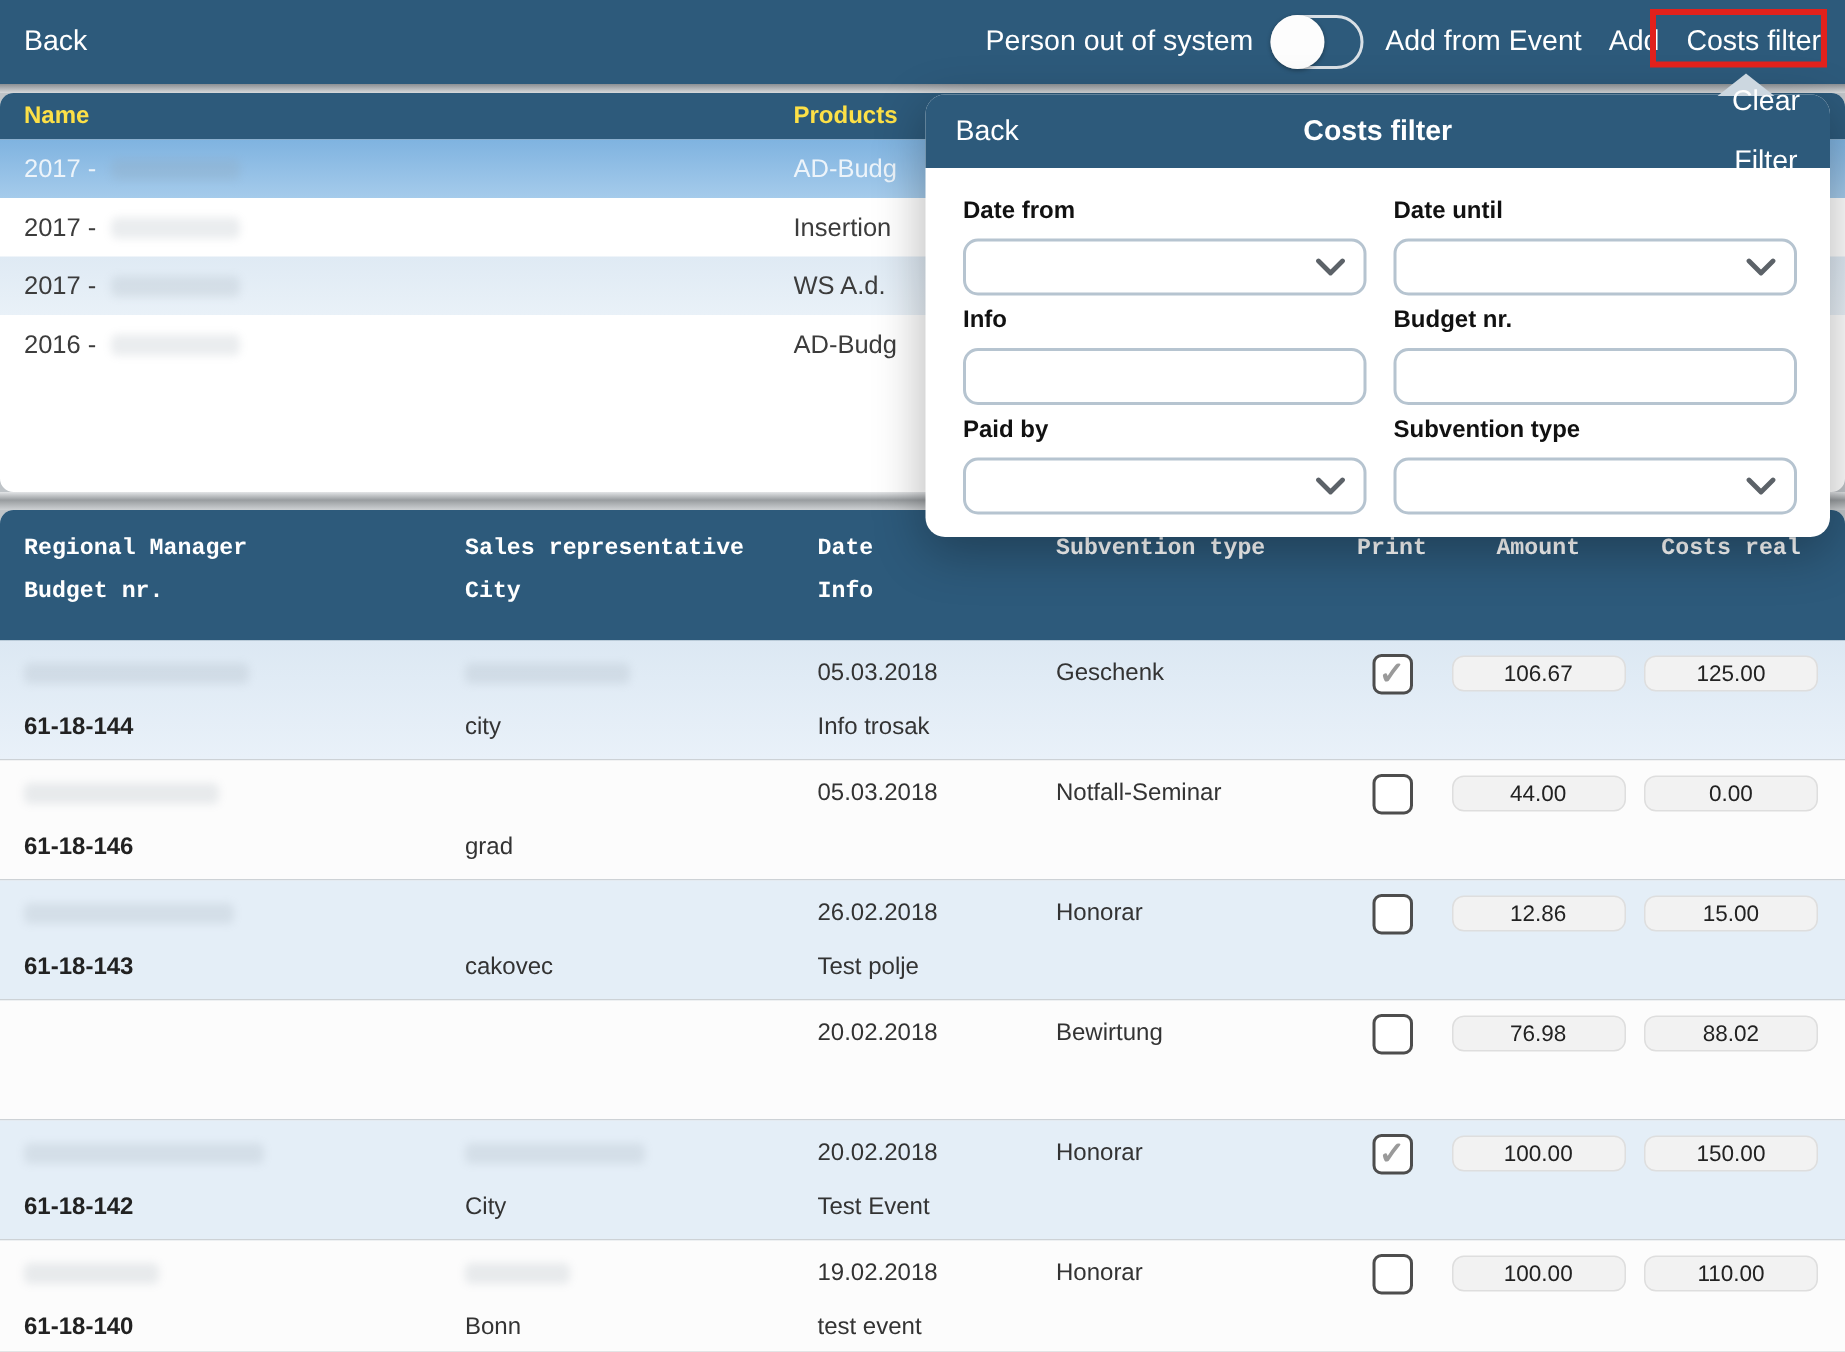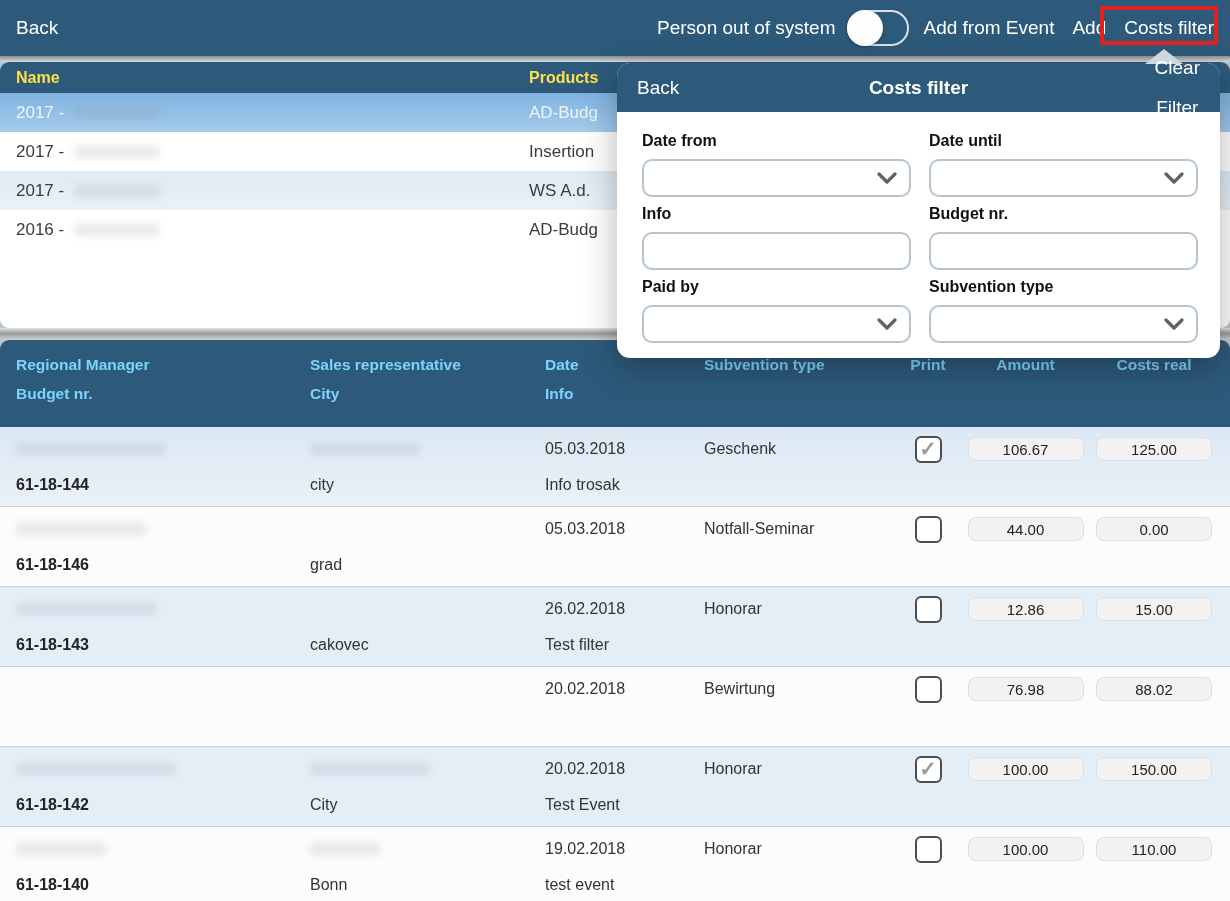--- a/index.html
+++ b/index.html
@@ -37,22 +37,22 @@
   .t1row.alt { background:linear-gradient(#dfeaf4,#e9f1f8); }
   .c-name { padding-left:16px; width:529px; flex:0 0 auto; white-space:nowrap; }
   .c-prod { width:701px; flex:0 0 auto; white-space:nowrap; overflow:hidden; }
   .redacted { display:inline-block; height:14px; border-radius:4px;
     background:#8d9aa5; opacity:.18; filter:blur(3px); vertical-align:middle; }
   .r-name { width:86px; margin-left:10px; }
 
   
   .panel2 { top:340px; height:561px; width:1230px; border-radius:9px 9px 0 0; }
   .grid { display:grid; grid-template-columns:310px 235px 145px 205px 66px 129px 128px 1fr; }
-  .t2head { background:#2d5a7b; color:#7dd3fc; height:87px; font-size:15.5px;
-    font-weight:bold; padding-top:15px; }
+  .t2head { background:#2d5a7b; color:#ffffff; height:87px; font-size:15.5px;
+    font-weight:bold; padding-top:15px;font-family:Liberation Mono, monospace; }
   .t2head .l1, .t2head .l2 { line-height:20px; }
   .t2head .l2 { margin-top:9px; }
   .pad16 { padding-left:16px; }
   .pad14 { padding-left:14px; }
   .tc { text-align:center; }
   .t2row { height:80px; border-bottom:1px solid #cdd2d6; font-size:16px;
     color:#333; cursor:pointer; background:#fcfcfc; }
   .t2row.alt { background:linear-gradient(#dce8f3,#e9f1f9); }
   .t2row.alt2 { background:#e4eef7; }
   .cell { display:flex; flex-direction:column; }
@@ -245,21 +245,21 @@
             <span class="redacted" style="width:140px"></span>
           </div>
           <div class="line2 bold">61-18-143</div>
         </div>
       <div class="cell">
           <div class="line1"></div>
           <div class="line2">cakovec</div>
         </div>
       <div class="cell">
           <div class="line1">26.02.2018</div>
-          <div class="line2">Test filter</div>
+          <div class="line2">Test polje</div>
         </div>
       <div class="cell pad14">
           <div class="line1">Honorar</div>
         </div>
       <div class="cell">
           <div class="line1">
             <span class="cb"></span>
           </div>
         </div>
       <div class="cell">

